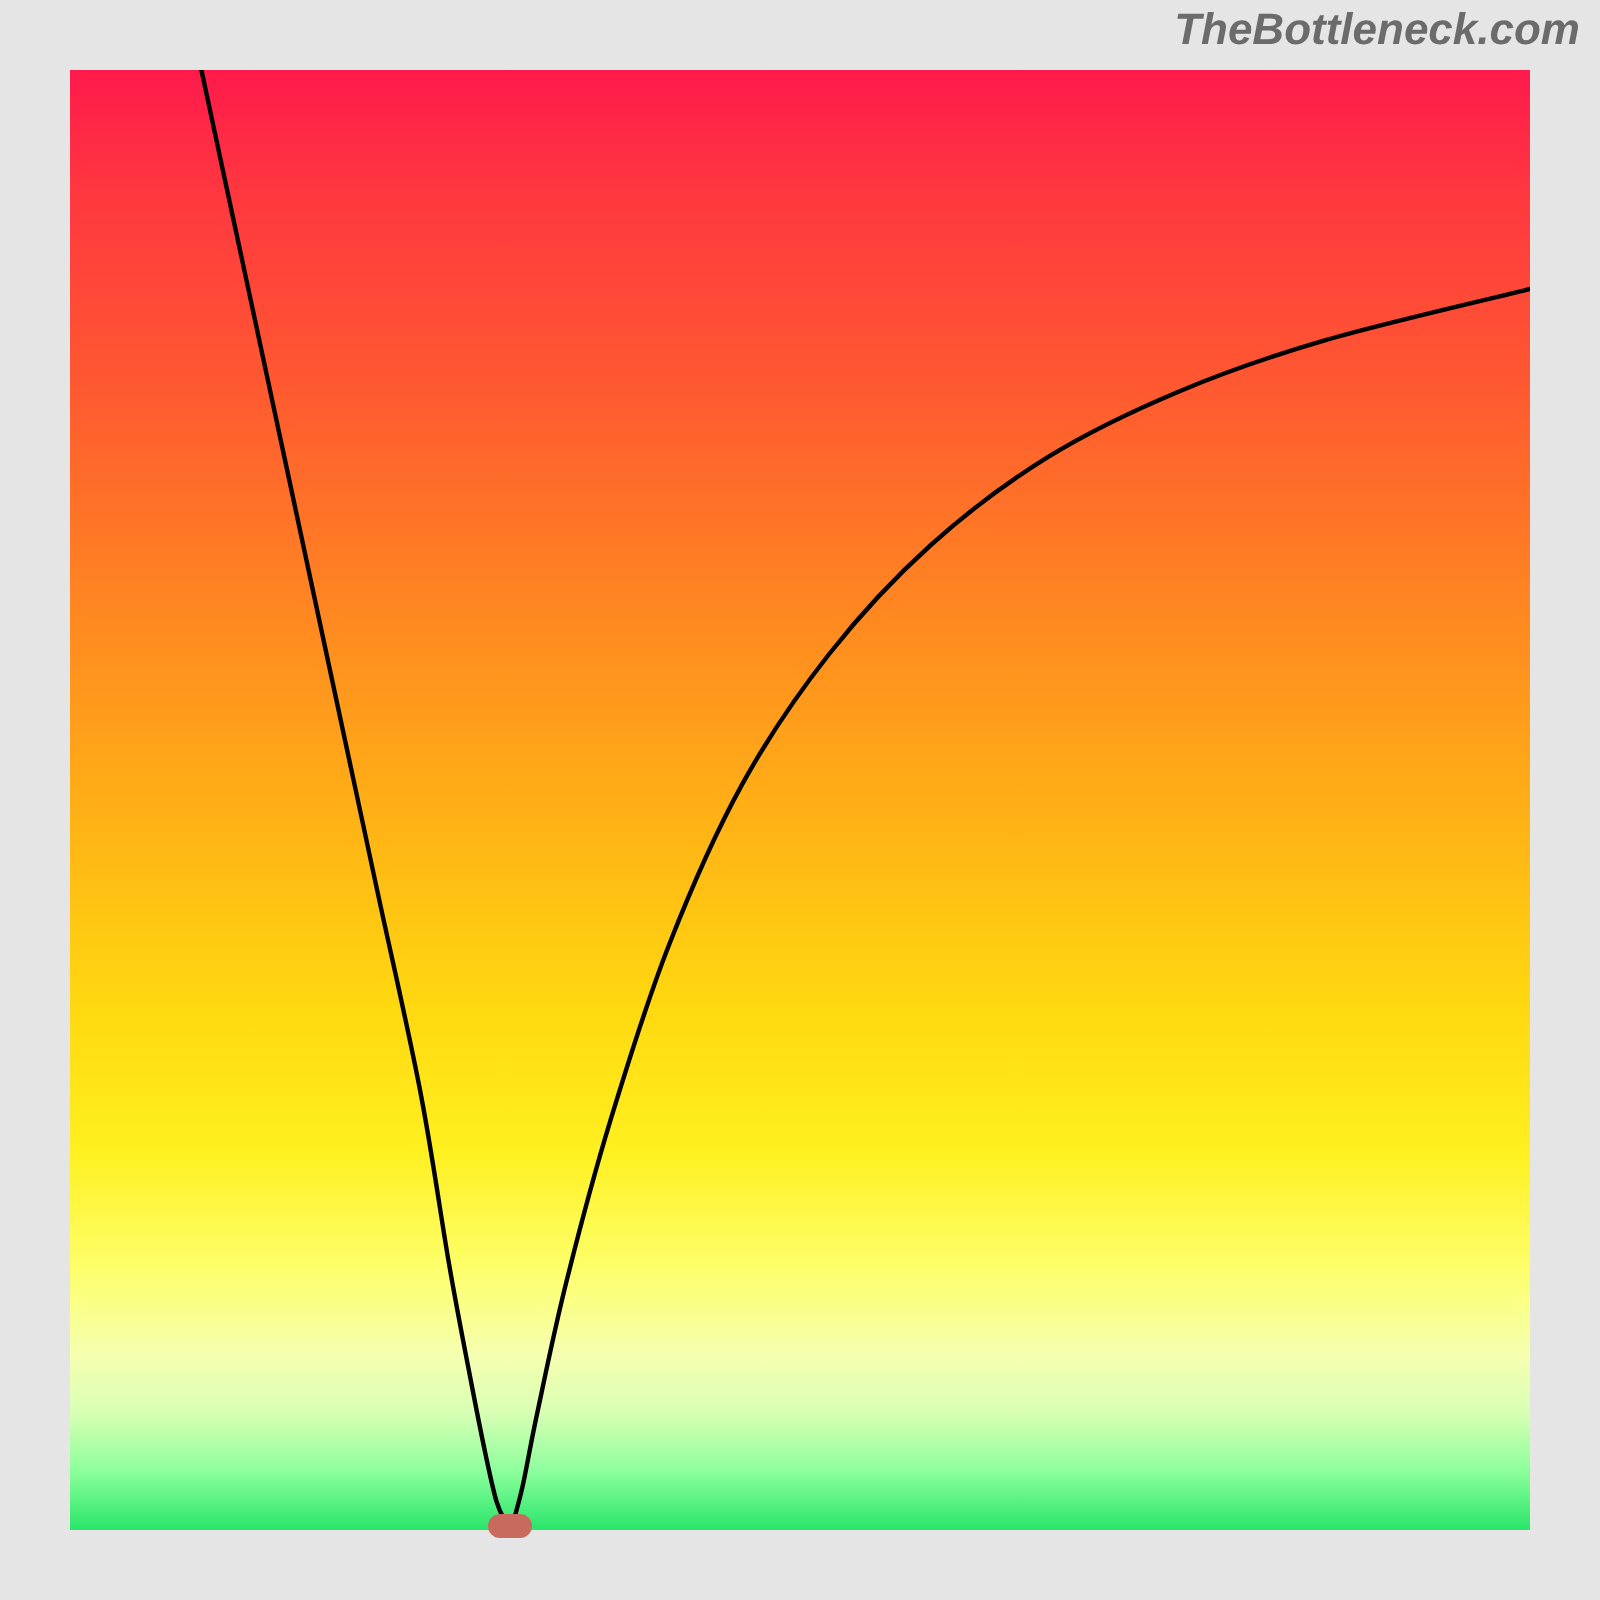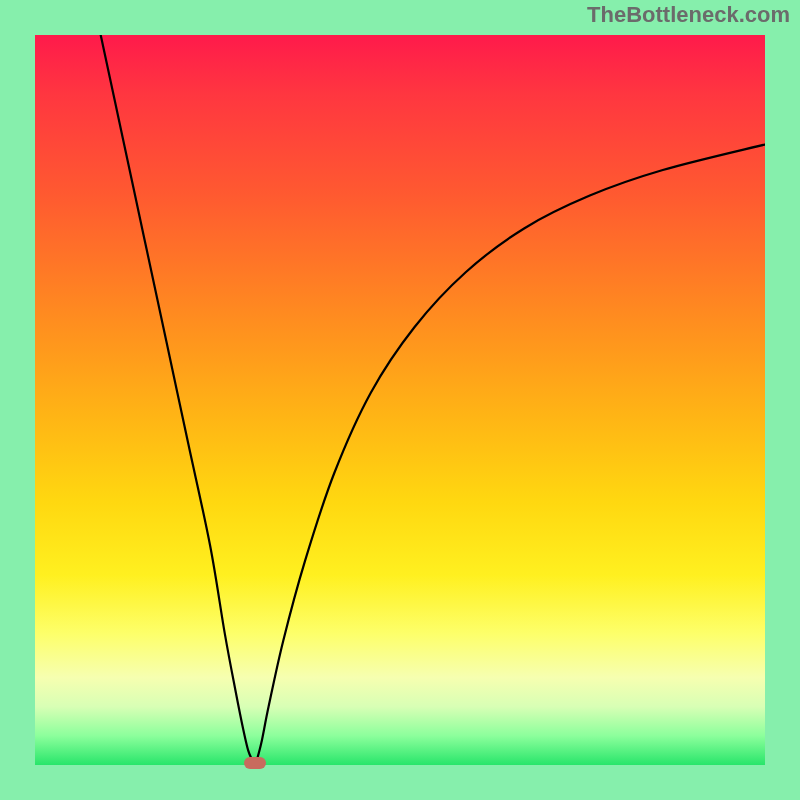--- a/index.html
+++ b/index.html
@@ -7,21 +7,22 @@
     padding: 0;
     width: 800px;
     height: 800px;
     background: #000;
     font-family: Arial, Helvetica, sans-serif;
   }
   .frame {
     position: relative;
     width: 800px;
     height: 800px;
-    background: #86efac;
+    background: #e5e5e5;
+    font-style: italic;
   }
   .attribution {
     position: absolute;
     top: 2px;
     right: 10px;
     color: #6b6b6b;
     font-size: 22px;
     font-weight: bold;
     letter-spacing: 0px;
   }

